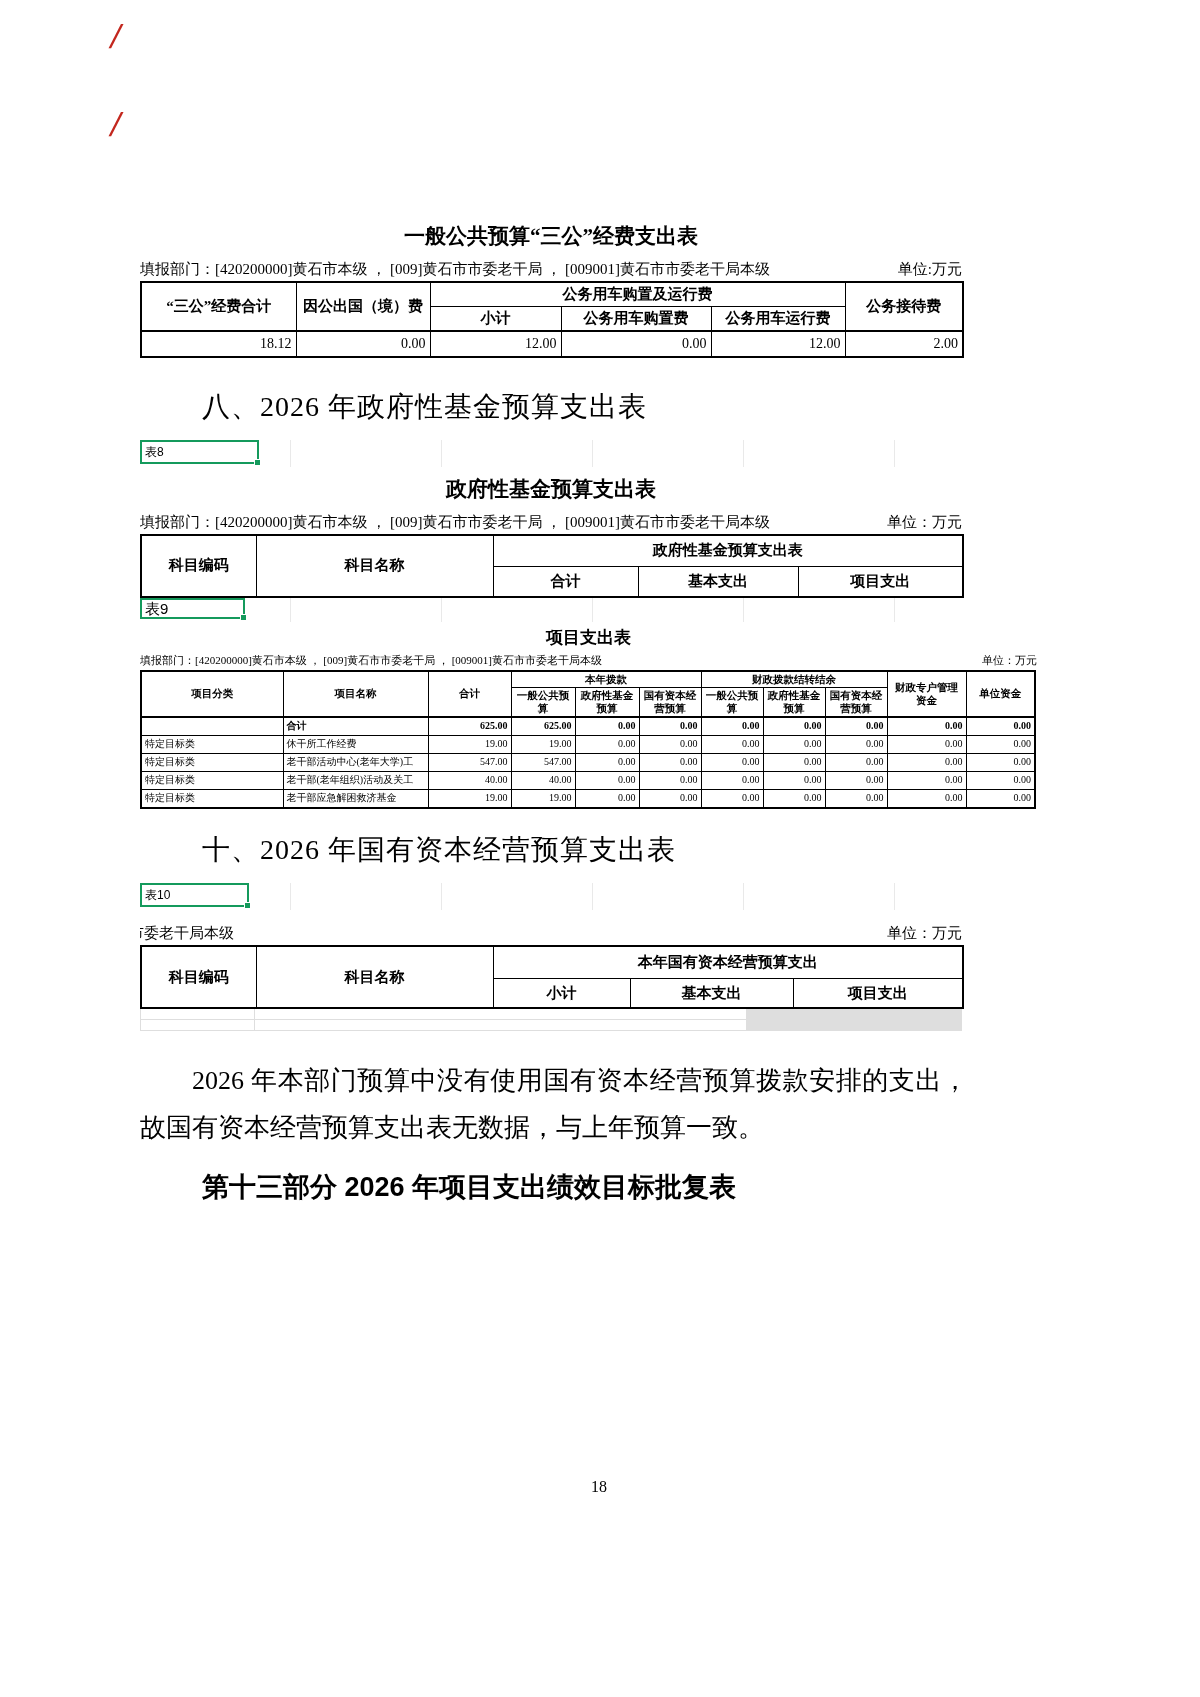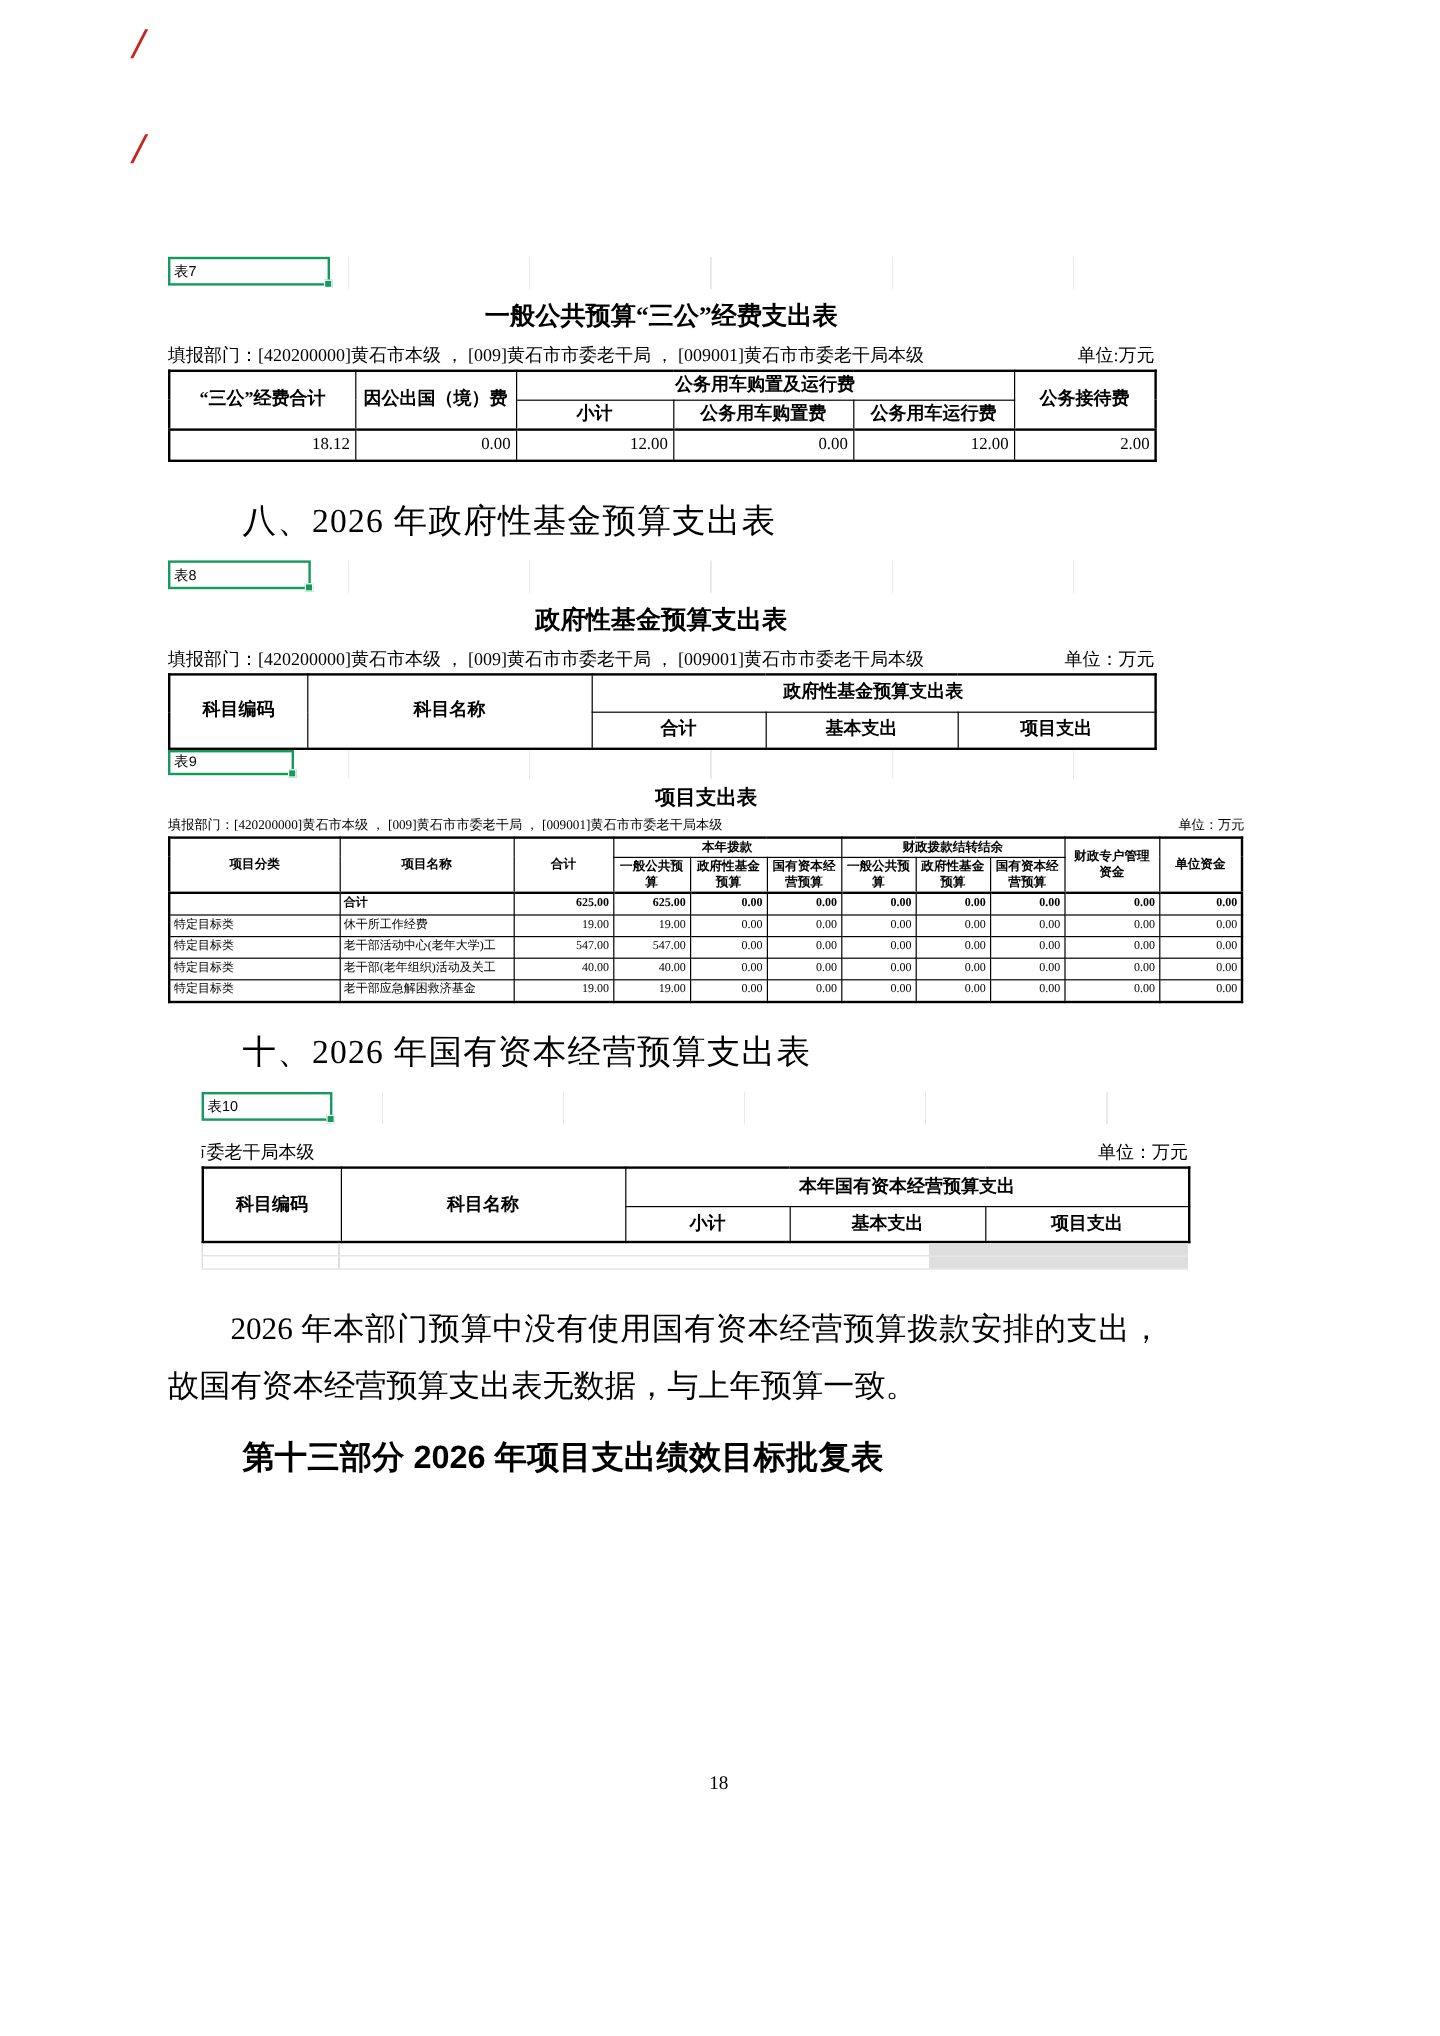--- a/index.html
+++ b/index.html
@@ -58,26 +58,20 @@
 <body>
 
 <div class="page">
 
   <span class="red-mark" style="left:110px;top:24px;font-size:20px;">╱</span>
   <span class="red-mark" style="left:110px;top:112px;font-size:20px;">╱</span>
 
   <div class="content">
 
     <section class="sheet t7" style="width:822px;">
-      <div class="strip">
-        <span class="sheet-cell" style="width:128px;">
-          <span>表7</span>
-          <i class="handle"></i>
-        </span>
-      </div>
       <div class="sheet-title">一般公共预算“三公”经费支出表</div>
       <div class="meta">
         <span>填报部门：[420200000]黄石市本级 ， [009]黄石市市委老干局 ， [009001]黄石市市委老干局本级</span>
         <span>单位:万元</span>
       </div>
       <table class="xl" style="width:822px;">
         <colgroup>
             <col style="width:155px">
             <col style="width:134px">
             <col style="width:131px">
@@ -143,21 +137,21 @@
           <th>项目支出</th>
         </tr>
       </tbody>
         </table>
     </section>
 
 
 
     <section class="sheet t9" style="width:897px;">
       <div class="strip">
-        <span class="sheet-cell" style="width:98px;height:17px;line-height:17px;font-size:12px;font-family:Liberation Mono, monospace;">
+        <span class="sheet-cell" style="width:98px;height:17px;line-height:17px;font-size:15px;">
           <span>表9</span>
           <i class="handle"></i>
         </span>
       </div>
       <div class="sheet-title">项目支出表</div>
       <div class="meta">
         <span>填报部门：[420200000]黄石市本级 ， [009]黄石市市委老干局 ， [009001]黄石市市委老干局本级</span>
         <span>单位：万元</span>
       </div>
       <table class="xl small" style="width:894px;">
@@ -256,21 +250,21 @@
           <td class="num">0.00</td>
           <td class="num">0.00</td>
           <td class="num">0.00</td>
         </tr>
       </tbody>
         </table>
     </section>
 
     <h2 class="heading" style="margin-top:22px;">十、2026 年国有资本经营预算支出表</h2>
 
-    <section class="sheet t10" style="width:822px;margin-left:28px;">
+    <section class="sheet t10" style="width:822px;">
       <div class="strip">
         <span class="sheet-cell" style="width:102px;">
           <span>表10</span>
           <i class="handle"></i>
         </span>
       </div>
       <div class="meta" style="margin-top:14px;">
         <span class="clip" style="max-width:520px;">
           <span style="display:inline-block;margin-left:-11px;">市委老干局本级</span>
         </span>

